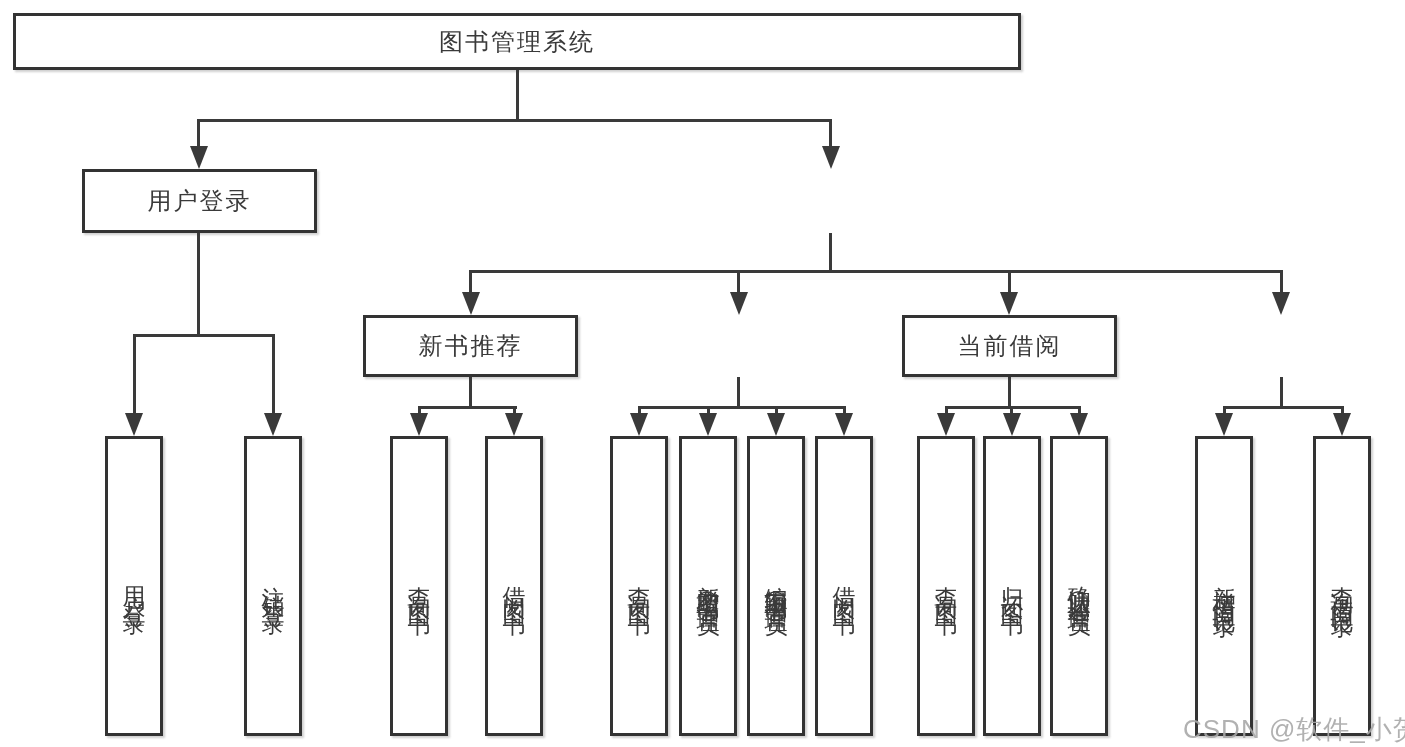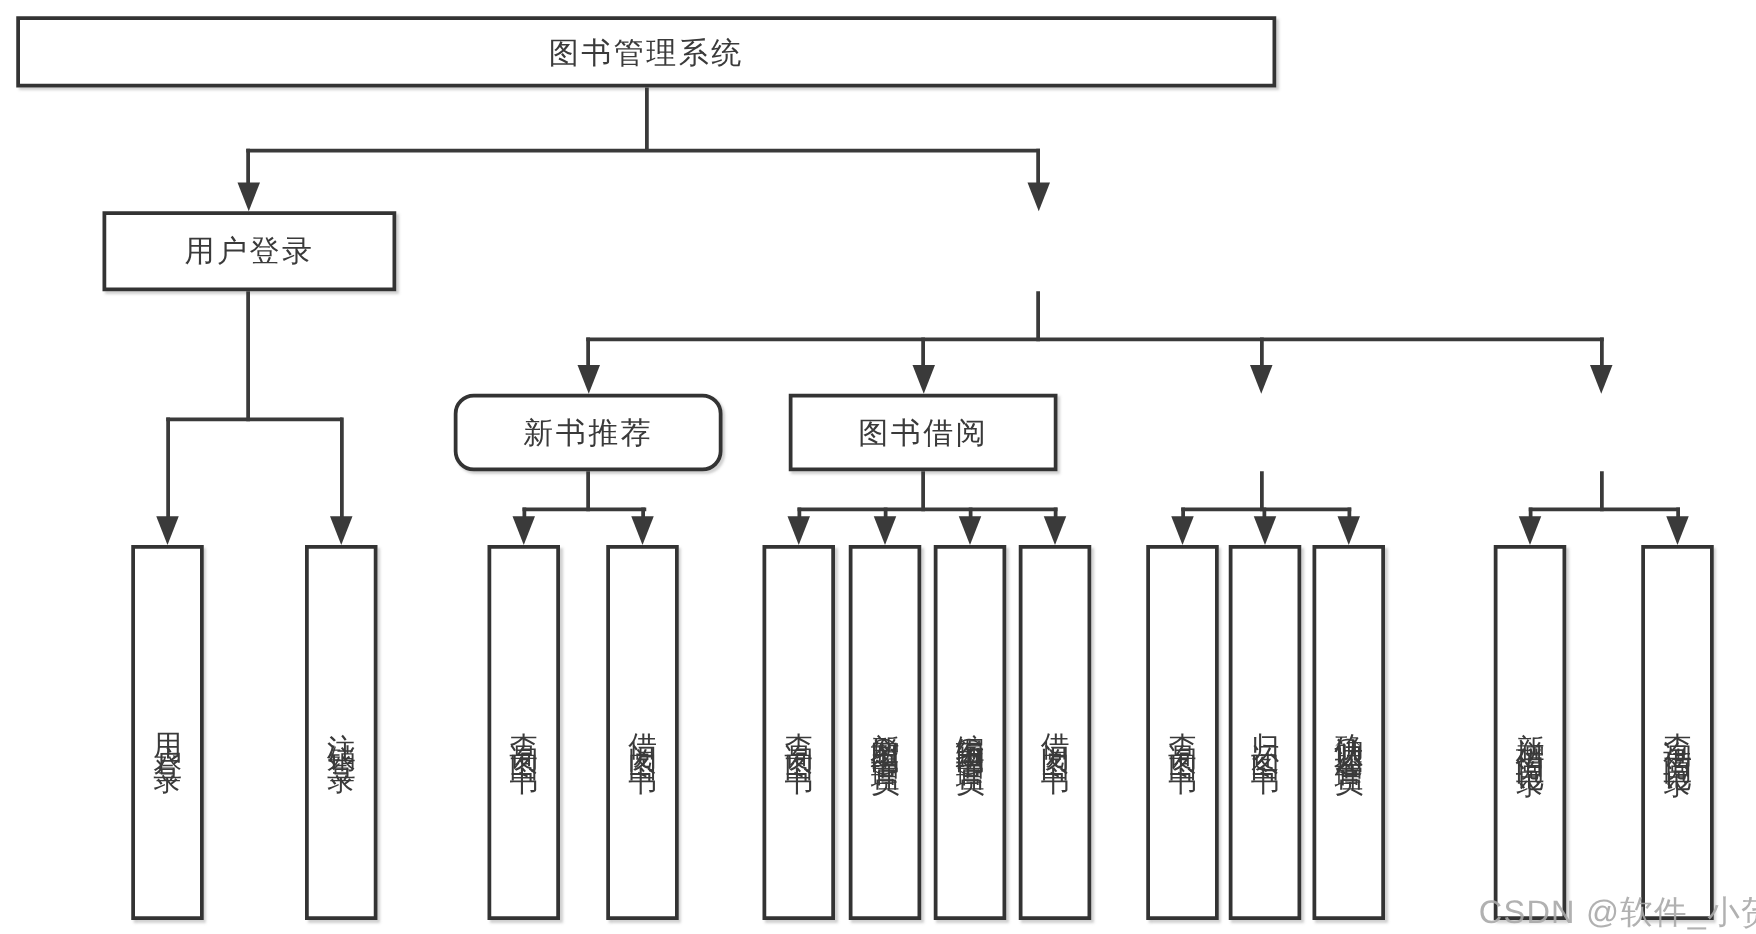--- a/index.html
+++ b/index.html
@@ -59,25 +59,25 @@
   <div class="hline" style="left:469px;top:270px;width:814px;"></div>
   <div class="vline" style="left:469px;top:270px;height:26px;"></div>
   <div class="vline" style="left:737px;top:270px;height:26px;"></div>
   <div class="vline" style="left:1008px;top:270px;height:26px;"></div>
   <div class="vline" style="left:1280px;top:270px;height:26px;"></div>
   <div class="arrow" style="left:462px;top:292px;"></div>
   <div class="arrow" style="left:730px;top:292px;"></div>
   <div class="arrow" style="left:1000px;top:292px;"></div>
   <div class="arrow" style="left:1272px;top:292px;"></div>
 
-  <div class="box hbox" style="left:363px;top:315px;width:215px;height:62px;border-radius:16px;">
+  <div class="box hbox" style="left:363px;top:315px;width:215px;height:62px;">
     <span>新书推荐</span>
   </div>
-  <div class="box hbox" style="left:631px;top:315px;width:215px;height:62px;">
-    <span>图书借阅</span>
+  <div class="box hbox" style="left:902px;top:315px;width:215px;height:62px;">
+    <span>当前借阅</span>
   </div>
 
   <div class="vline" style="left:469px;top:377px;height:32px;"></div>
   <div class="hline" style="left:418px;top:406px;width:99px;"></div>
   <div class="vline" style="left:418px;top:406px;height:11px;"></div>
   <div class="vline" style="left:513px;top:406px;height:11px;"></div>
   <div class="arrow" style="left:410px;top:413px;"></div>
   <div class="arrow" style="left:505px;top:413px;"></div>
 
   <div class="vline" style="left:737px;top:377px;height:32px;"></div>

